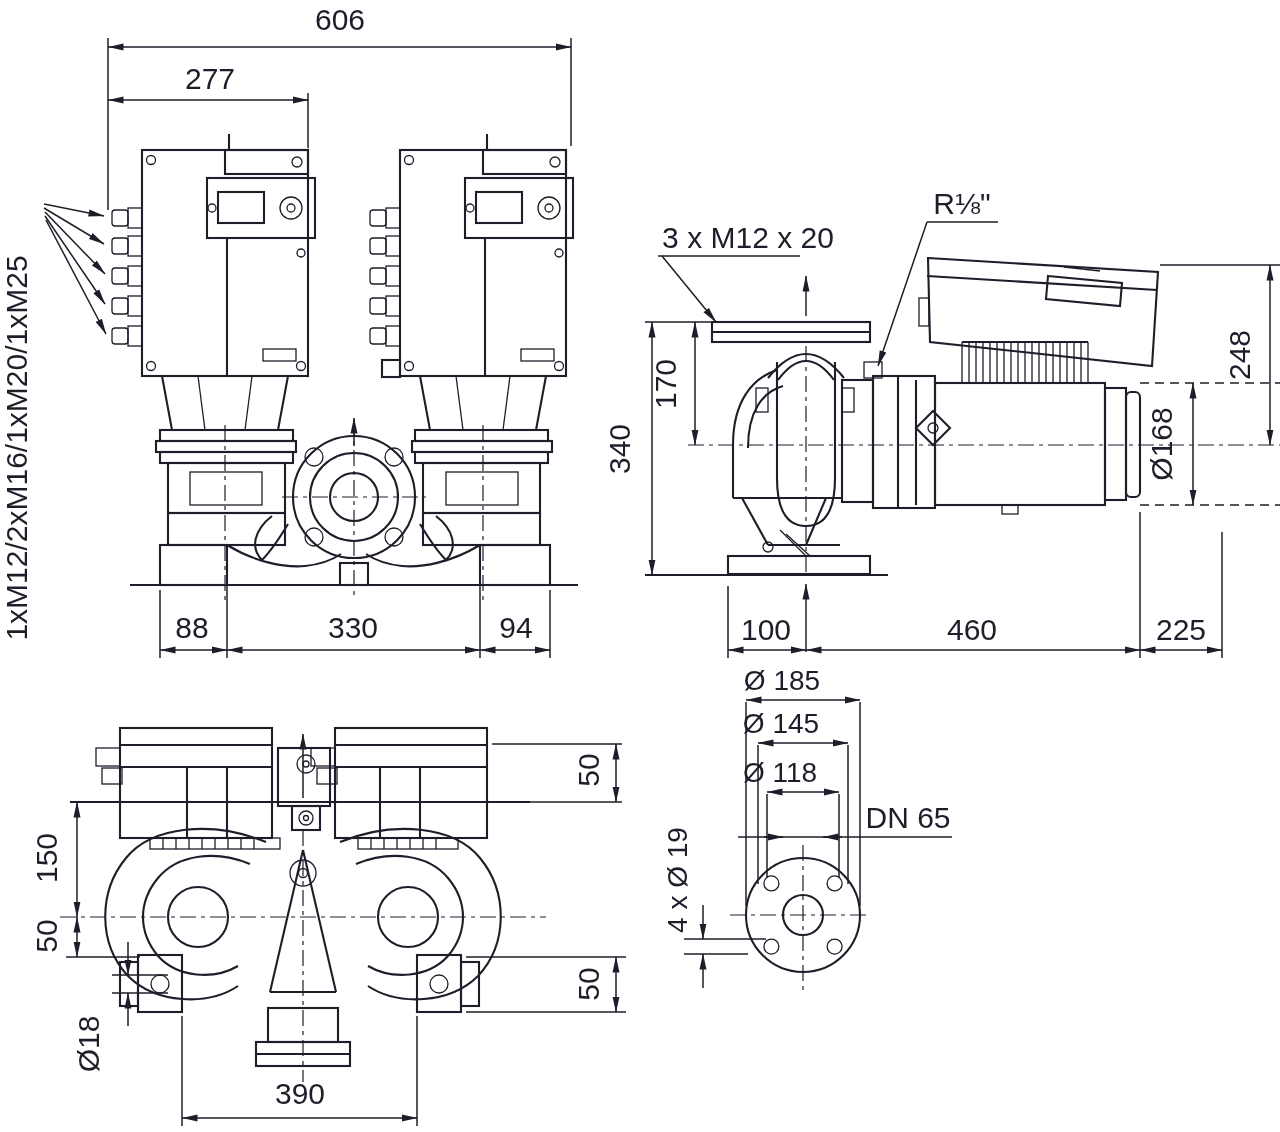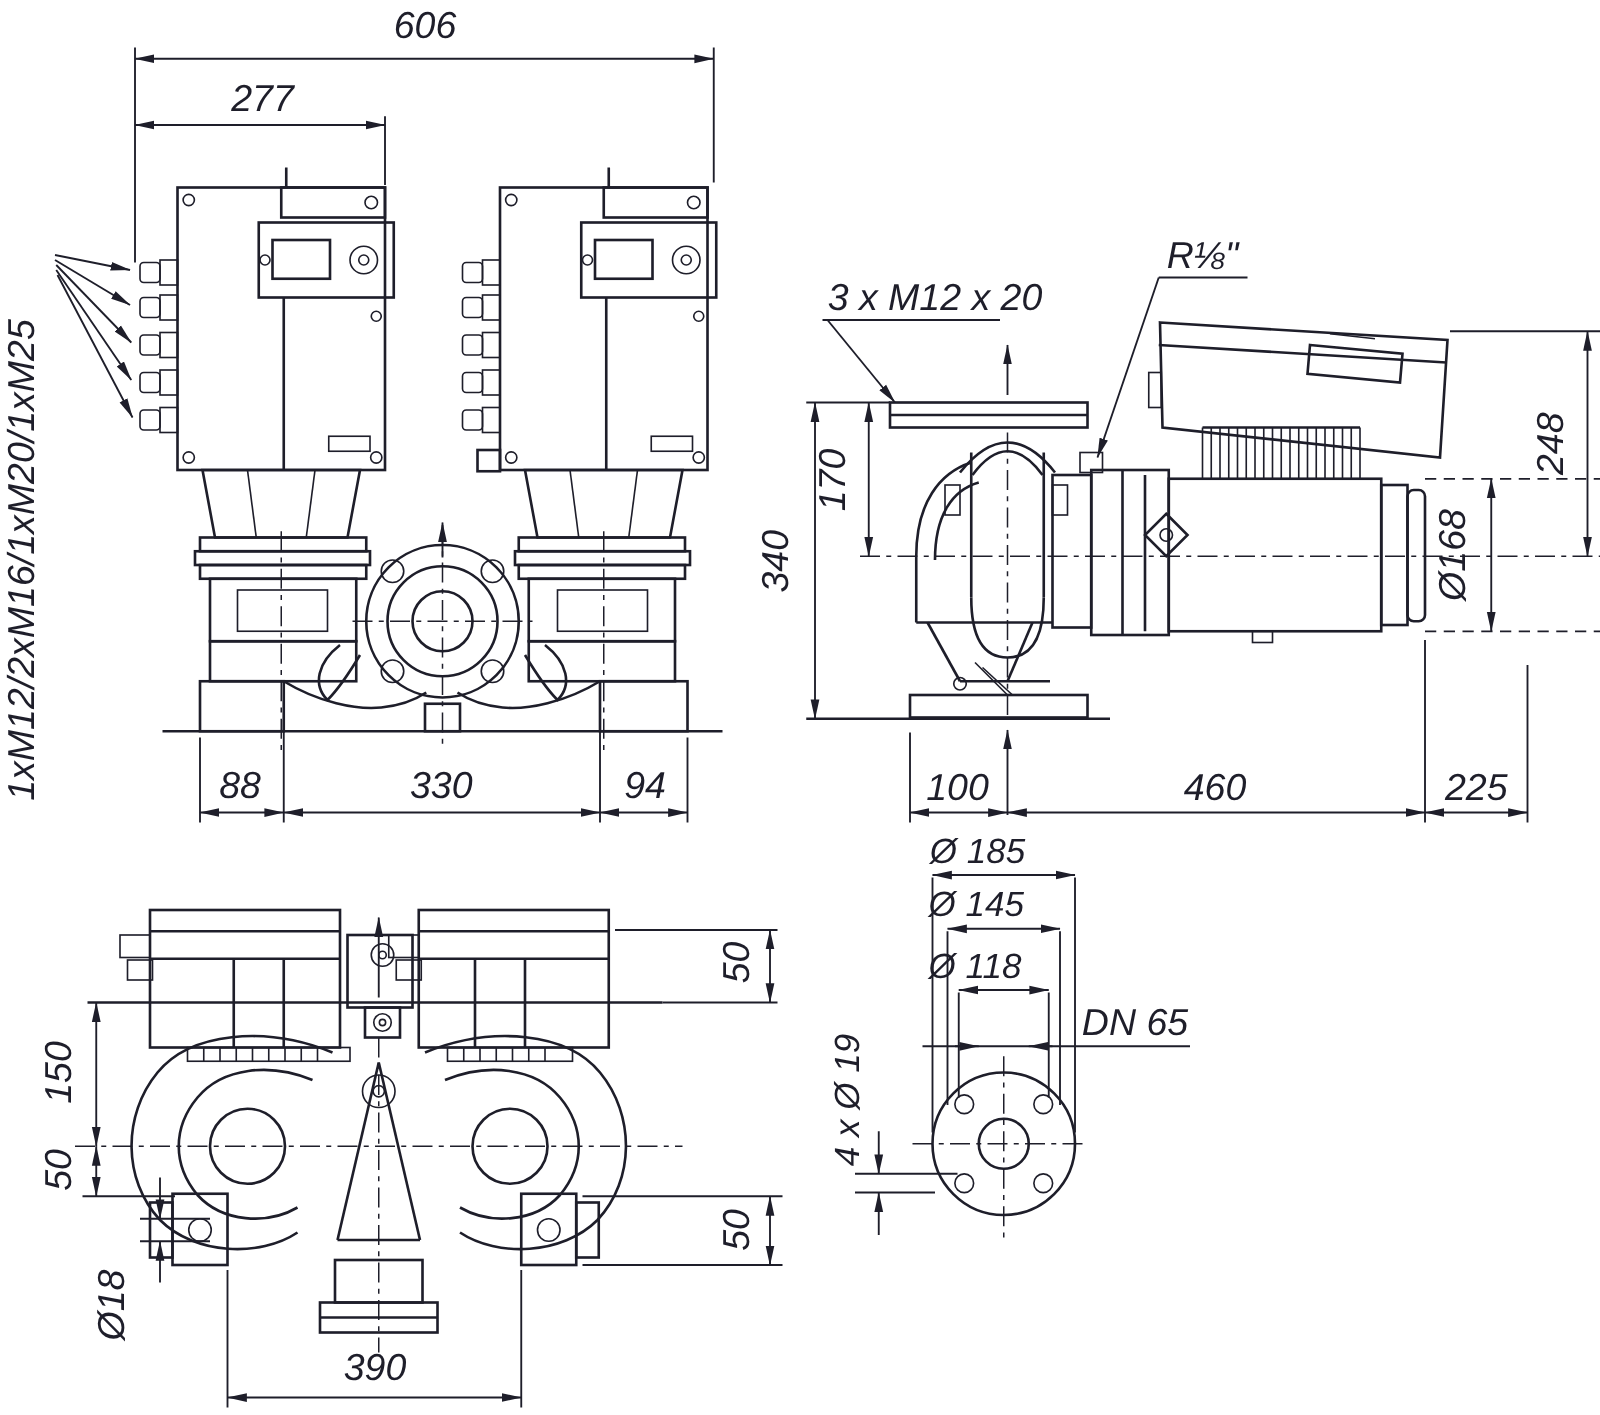--- a/index.html
+++ b/index.html
@@ -1,17 +1,17 @@
 <!DOCTYPE html>
 <html style="--line: #1e1e2a; --bg: #ffffff;"><head>
 <meta charset="utf-8">
 <style>
   :root { --line: #1e1e2a; --bg: #ffffff; }
   html,body { margin:0; padding:0; background:var(--bg); }
-  .stage { width:1280px; height:1132px; position:relative; background:var(--bg); overflow:hidden;font-style:italic; }
+  .stage { width:1280px; height:1132px; position:relative; background:var(--bg); overflow:hidden; }
   svg { display:block; }
   .w2   { stroke-width:2.1; }
   .w1   { stroke-width:1.3; }
   .dim  { stroke-width:1.5; }
   .cl   { stroke-width:1.2; stroke-dasharray:16 5 4 5; }
   .dsh  { stroke-width:1.4; stroke-dasharray:9 6; }
   .t { font-family:"Liberation Sans", sans-serif; font-size:30px; fill:var(--line); stroke:none; }
   .t-sm { font-size:28px; }
 </style>
 </head>

